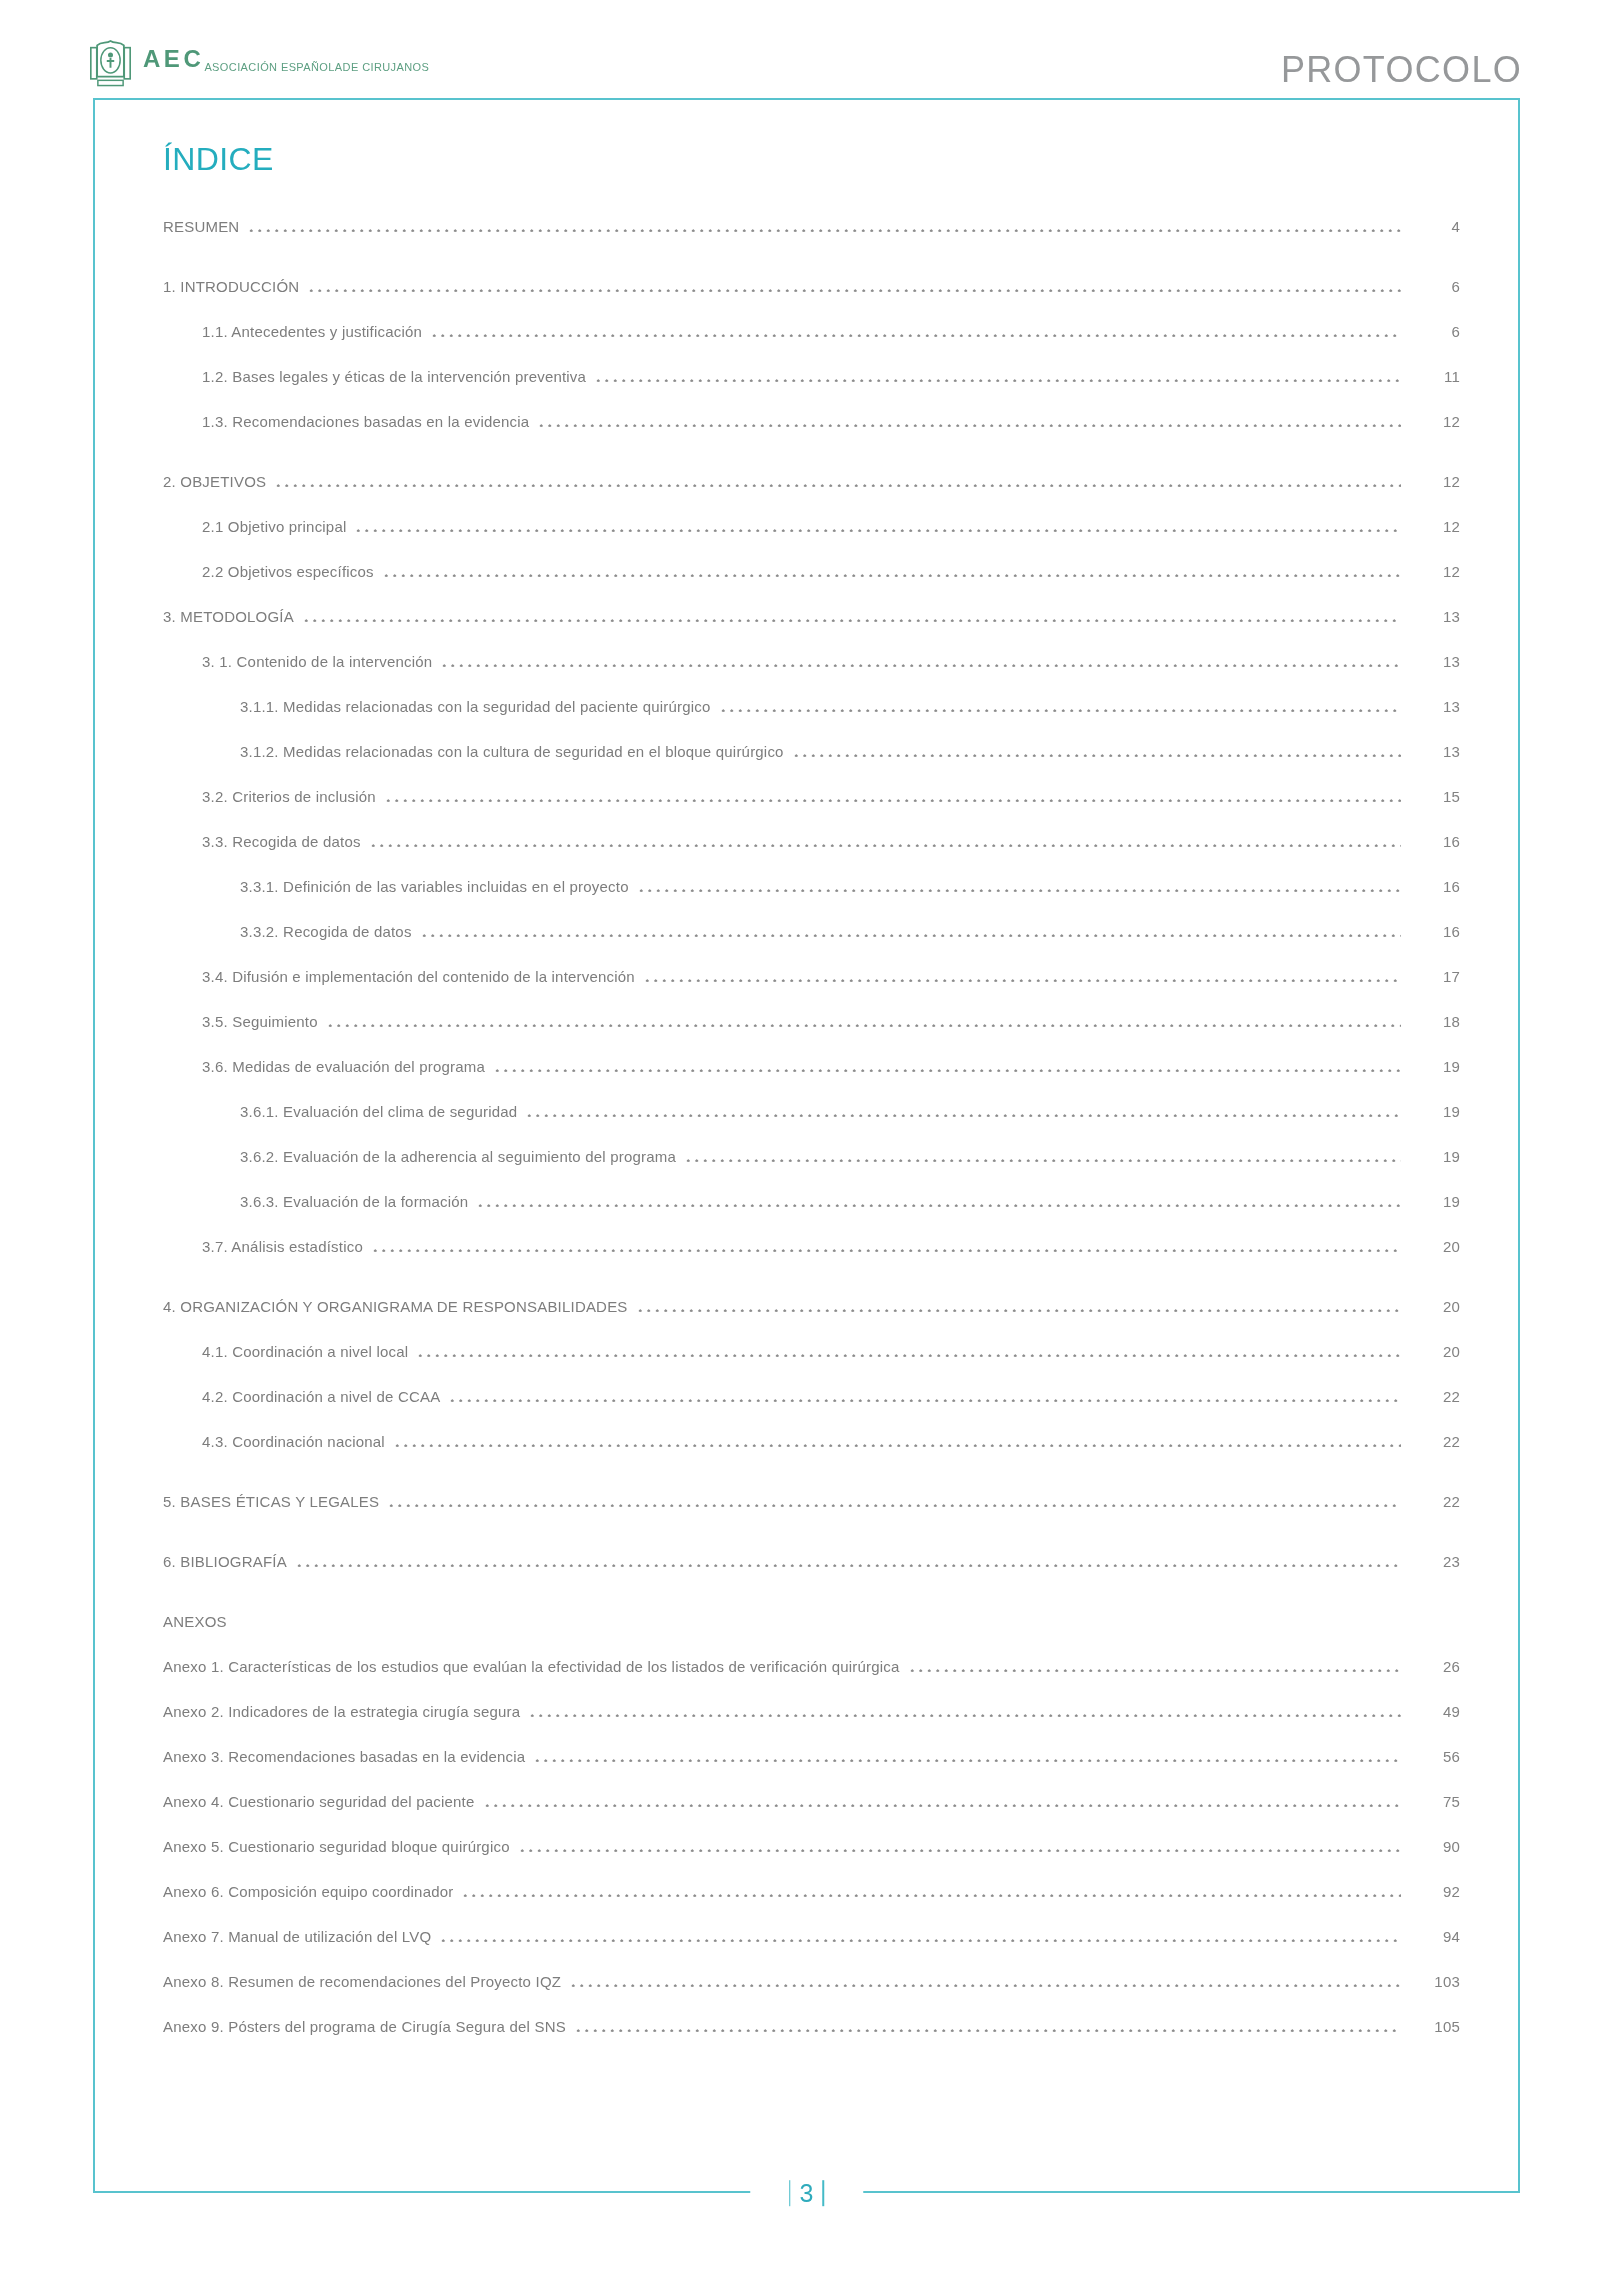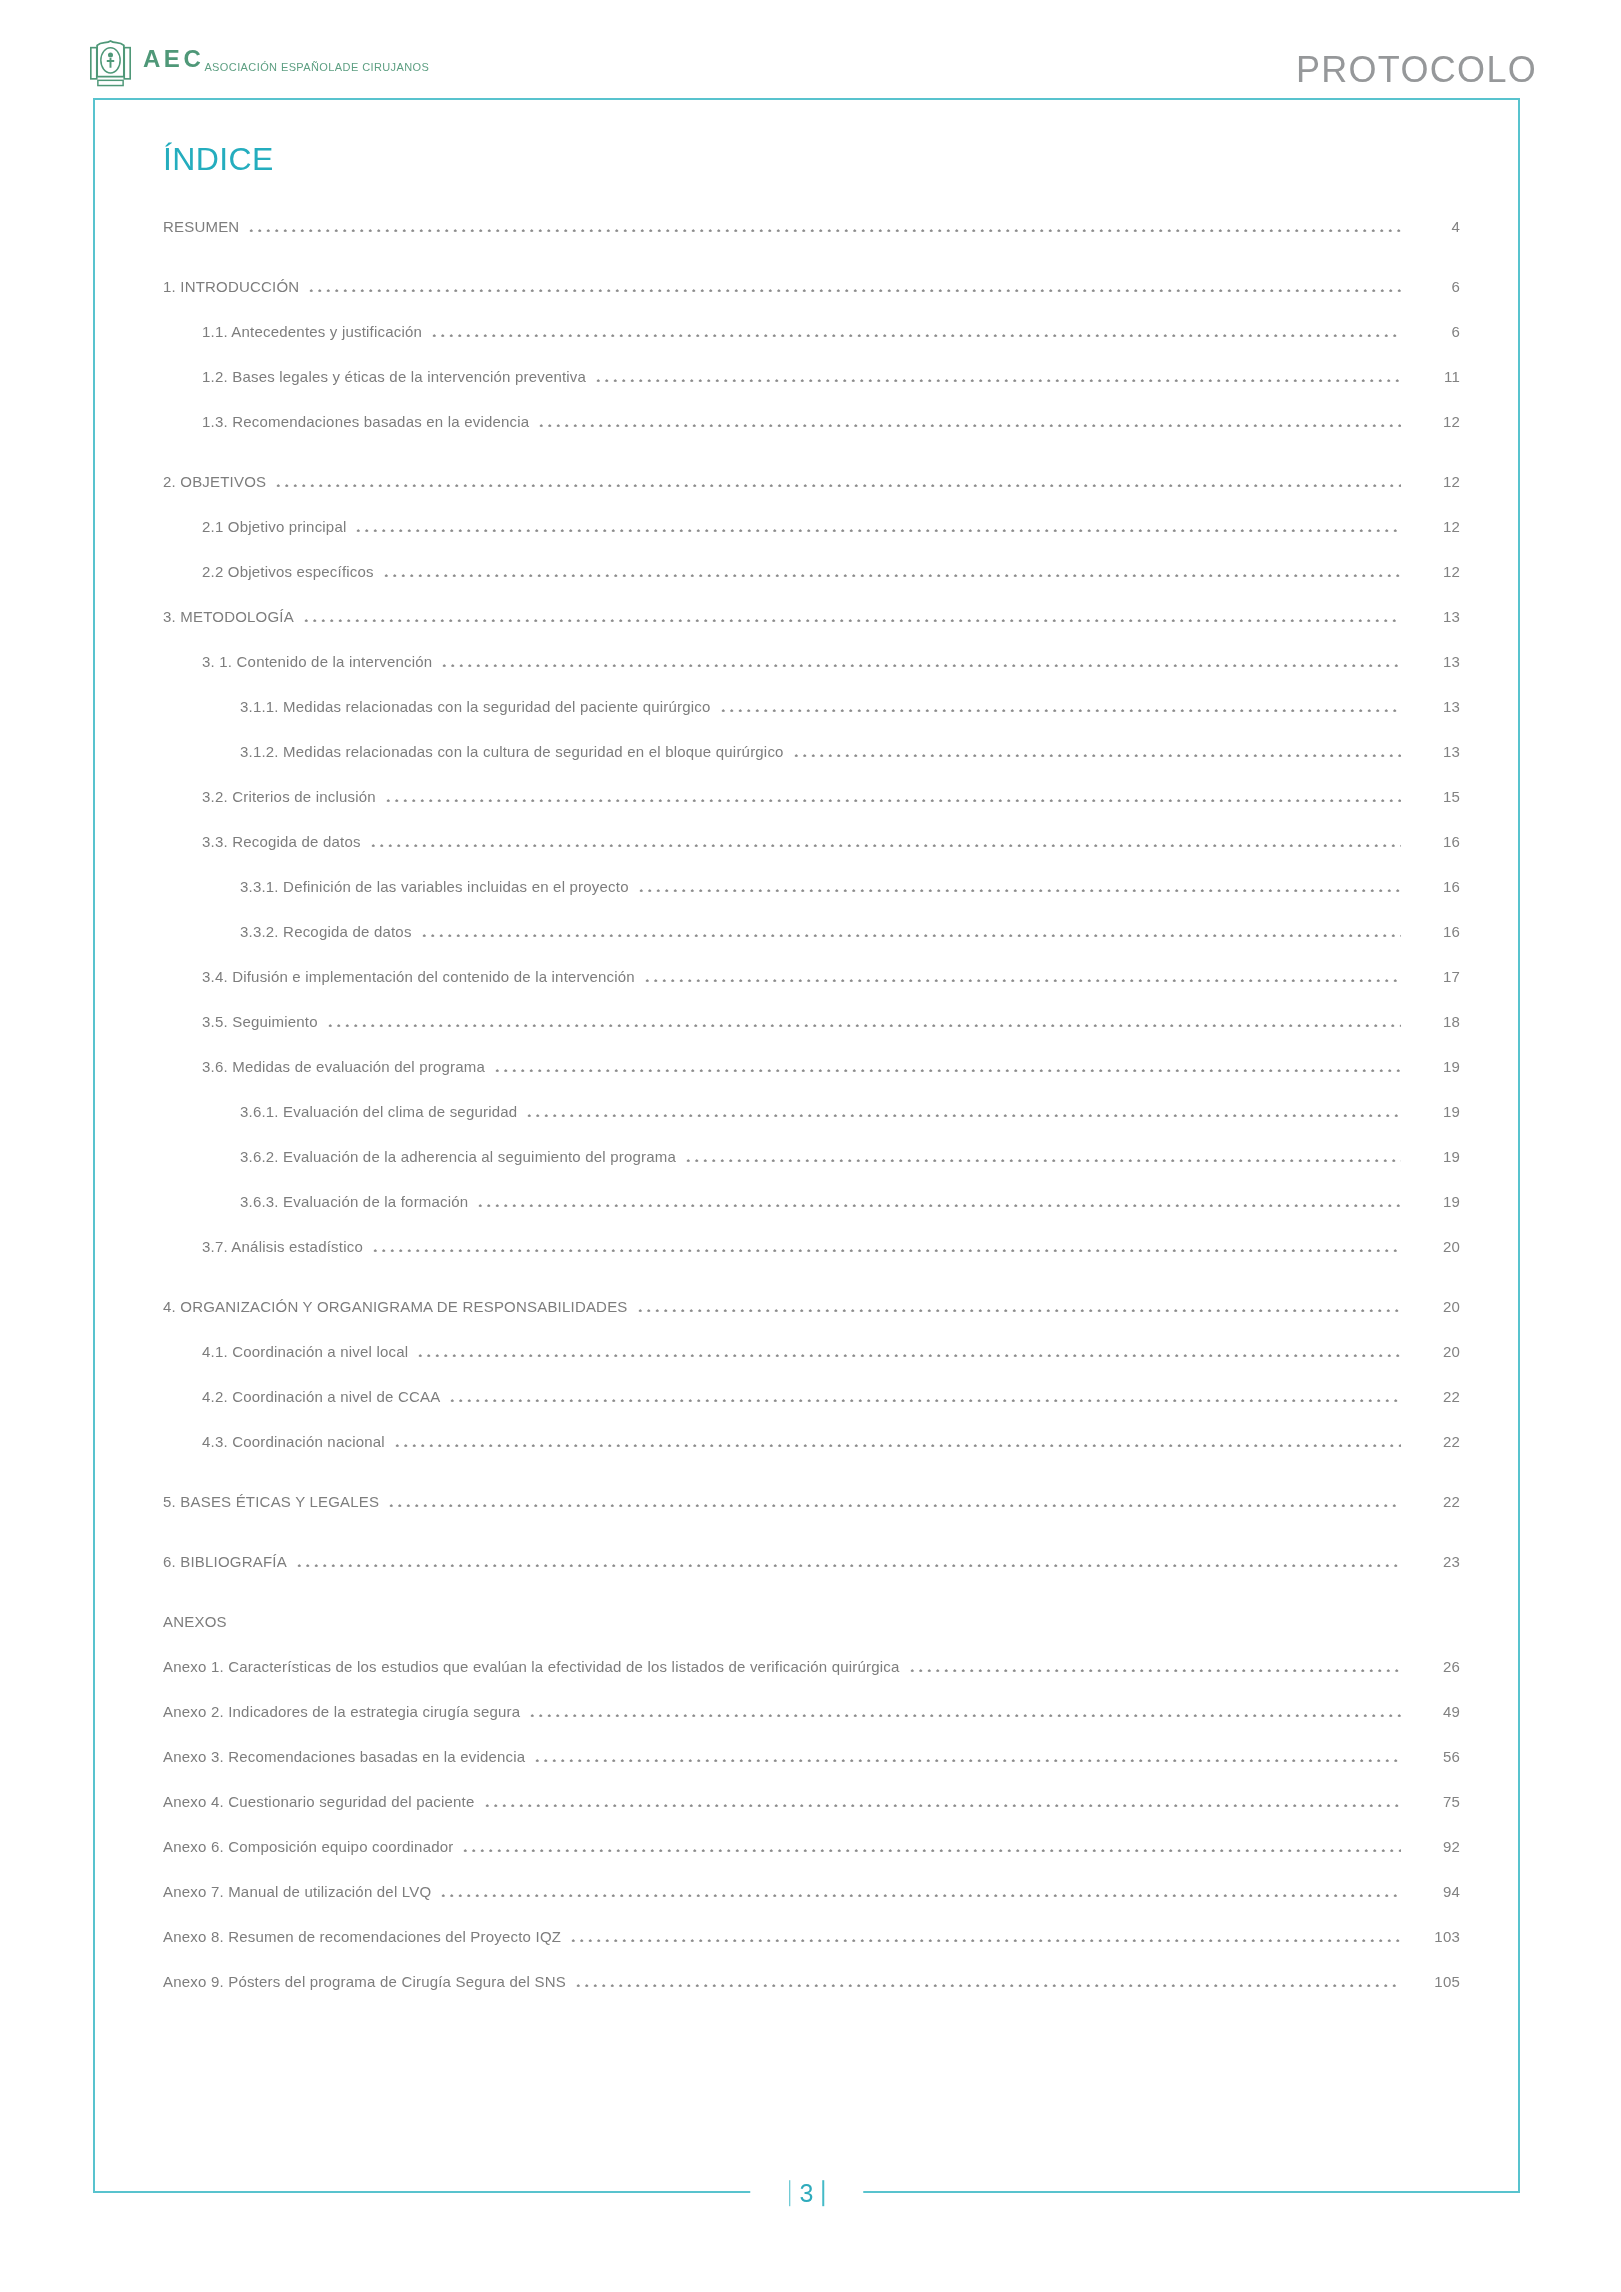--- a/index.html
+++ b/index.html
@@ -10,21 +10,21 @@
 
   
   .logo{position:absolute;left:88px;top:38px;display:flex;align-items:flex-start;gap:9.9px;}
   .crest{width:45px;height:52px;}
   .brand-text{display:flex;flex-direction:row;align-items:center;margin-top:5.4px;}
   .brand-acronym{
     font-size:24px;font-weight:600;color:#4f9878;letter-spacing:3.6px;line-height:1;
   }
   .brand-line{font-size:11px;color:#5d9f82;letter-spacing:0.4px;line-height:1.25;margin-top:18px;}
   .doc-type{
-    position:absolute;top:52px;right:84px;font-size:36px;font-weight:400;
+    position:absolute;top:52px;right:99px;font-size:36px;font-weight:400;
     color:#96989a;letter-spacing:1.3px;line-height:1;
   }
 
   
   .page-frame{
     position:absolute;left:93px;top:98px;width:1427px;height:2095px;
     border:2.2px solid #58c3ce;box-sizing:border-box;
     padding:41px 58px 0 68px;
   }
   .toc-title{
@@ -248,20 +248,25 @@
     <span class="toc-label">Anexo 3. Recomendaciones basadas en la evidencia</span>
     <span class="toc-dots"></span>
     <span class="toc-page">56</span>
   </div>
       <div class="toc-row lvl0">
     <span class="toc-label">Anexo 4. Cuestionario seguridad del paciente</span>
     <span class="toc-dots"></span>
     <span class="toc-page">75</span>
   </div>
       <div class="toc-row lvl0">
+    <span class="toc-label">Anexo 5. Cuestionario seguridad bloque quirúrgico</span>
+    <span class="toc-dots"></span>
+    <span class="toc-page">90</span>
+  </div>
+      <div class="toc-row lvl0">
     <span class="toc-label">Anexo 6. Composición equipo coordinador</span>
     <span class="toc-dots"></span>
     <span class="toc-page">92</span>
   </div>
       <div class="toc-row lvl0">
     <span class="toc-label">Anexo 7. Manual de utilización del LVQ</span>
     <span class="toc-dots"></span>
     <span class="toc-page">94</span>
   </div>
       <div class="toc-row lvl0">

